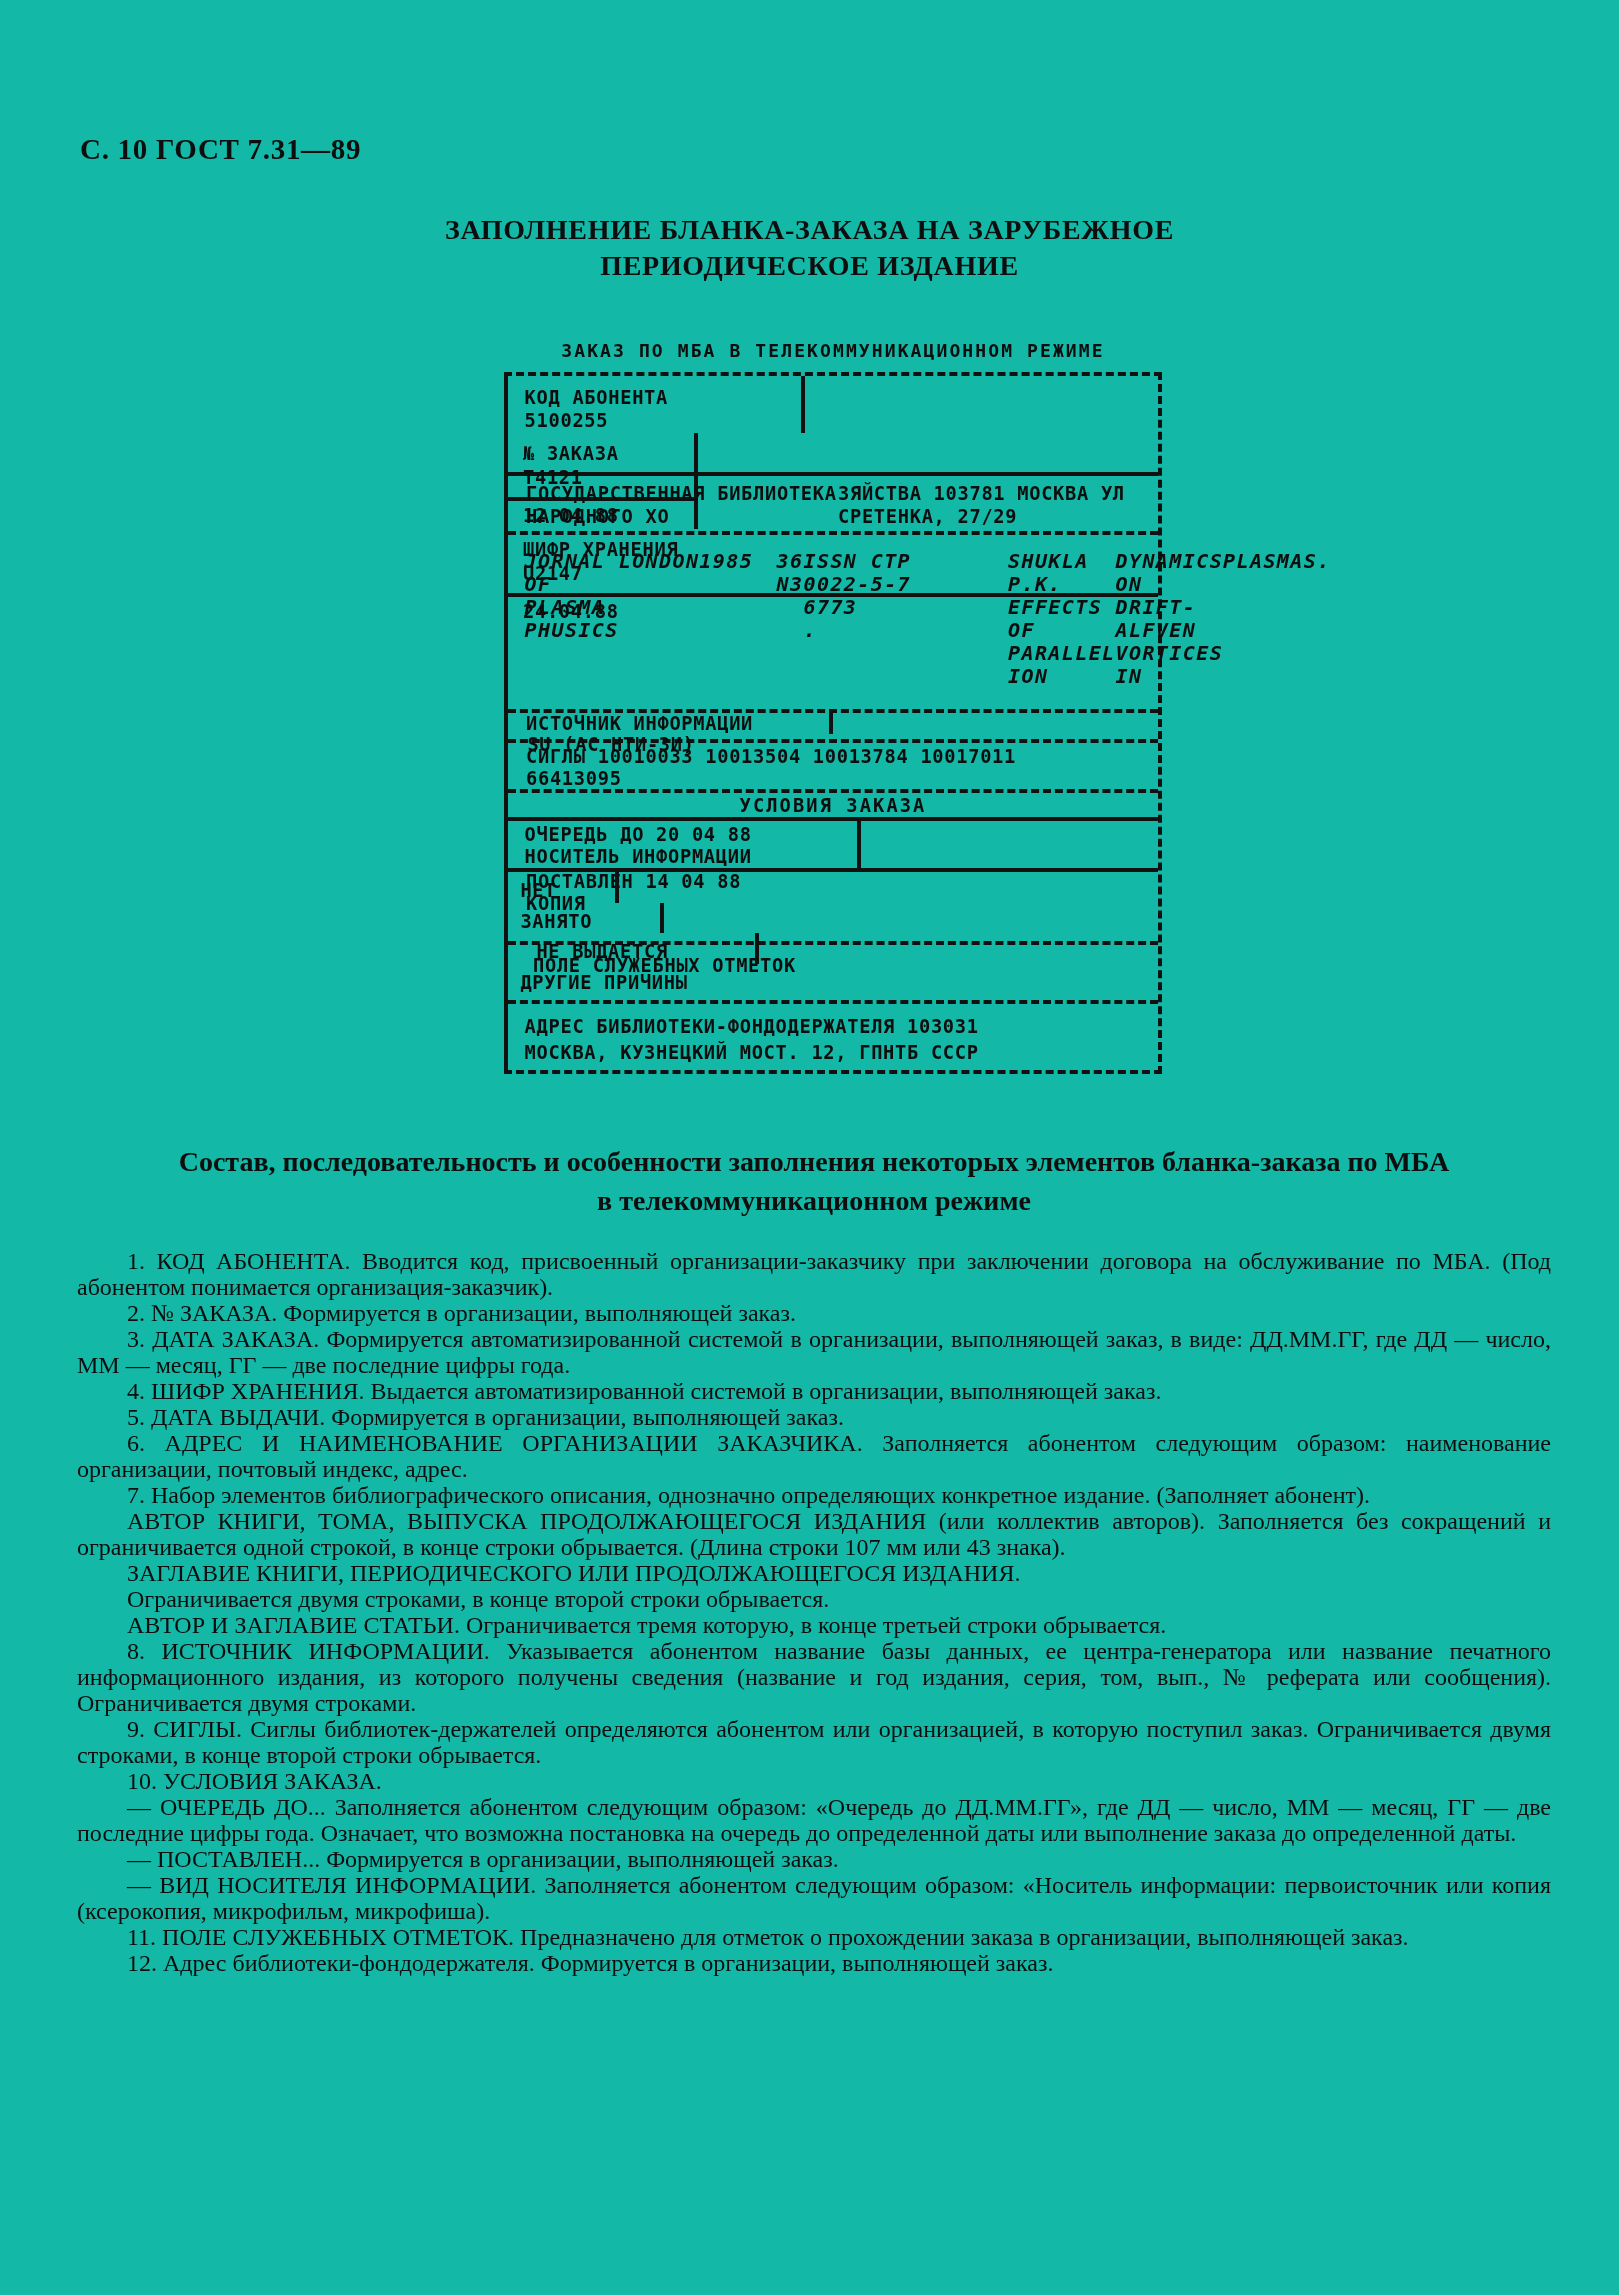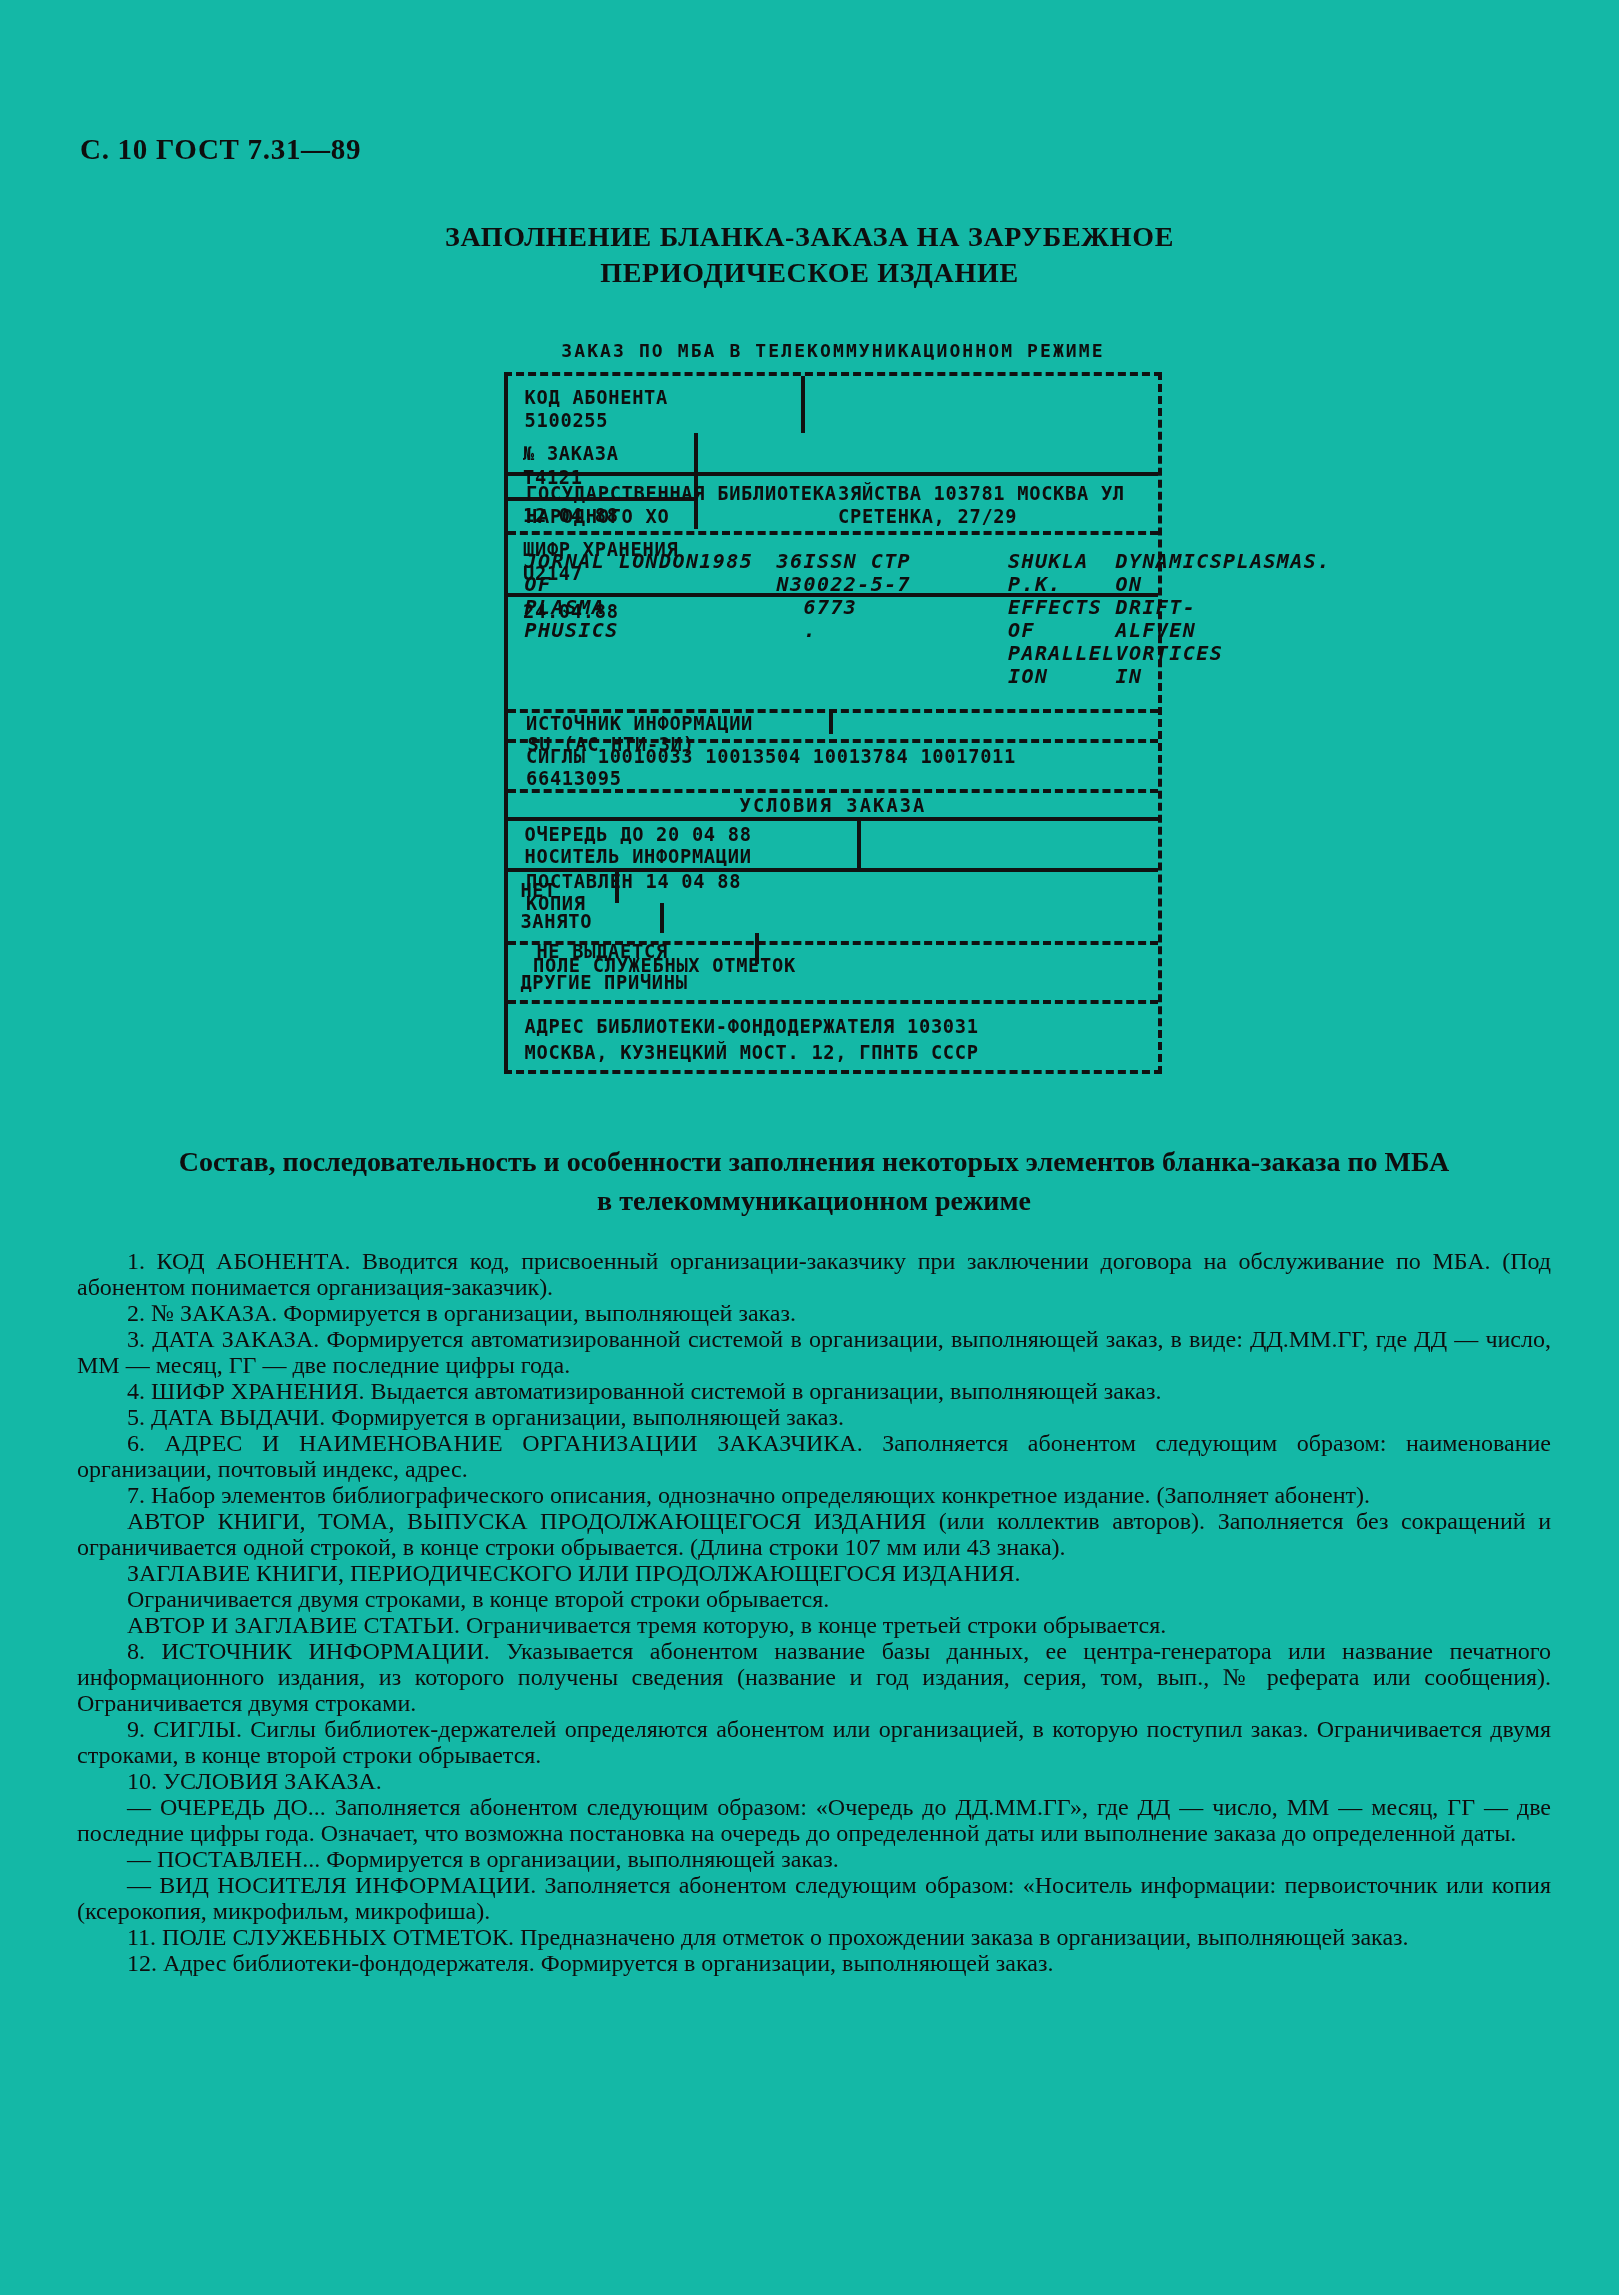--- a/index.html
+++ b/index.html
@@ -13,21 +13,21 @@
     overflow: hidden;
   }
   * { box-sizing: border-box; }
 
   
   .doc-header {
     position: absolute; left: 80px; top: 133px;
     font-size: 29px; font-weight: bold; letter-spacing: 0.7px;
   }
   .doc-title {
-    position: absolute; left: 0; top: 219px; width: 100%;
+    position: absolute; left: 0; top: 212px; width: 100%;
     text-align: center; font-size: 28px; font-weight: bold;
     line-height: 36px; letter-spacing: 0.7px;
   }
 
   
   .form-wrap { position: absolute; left: 504px; top: 340px; width: 658px; }
   .form-caption {
     text-align: center;
     font-family: "DejaVu Sans Mono", monospace;
     font-size: 18px; font-weight: bold; letter-spacing: 2.1px;

